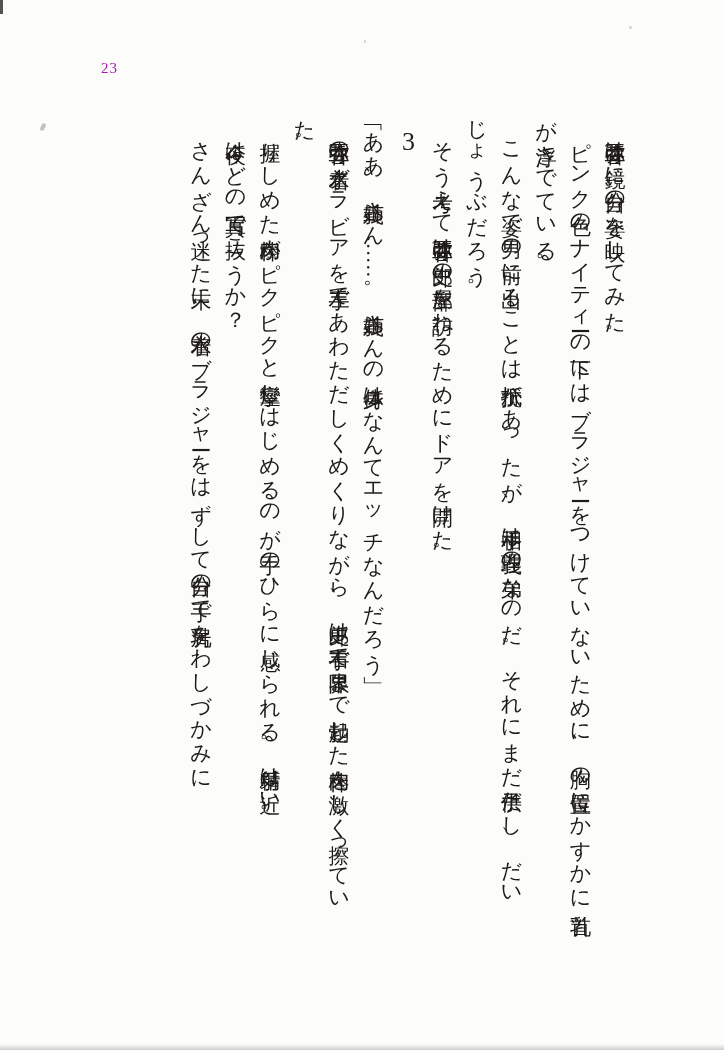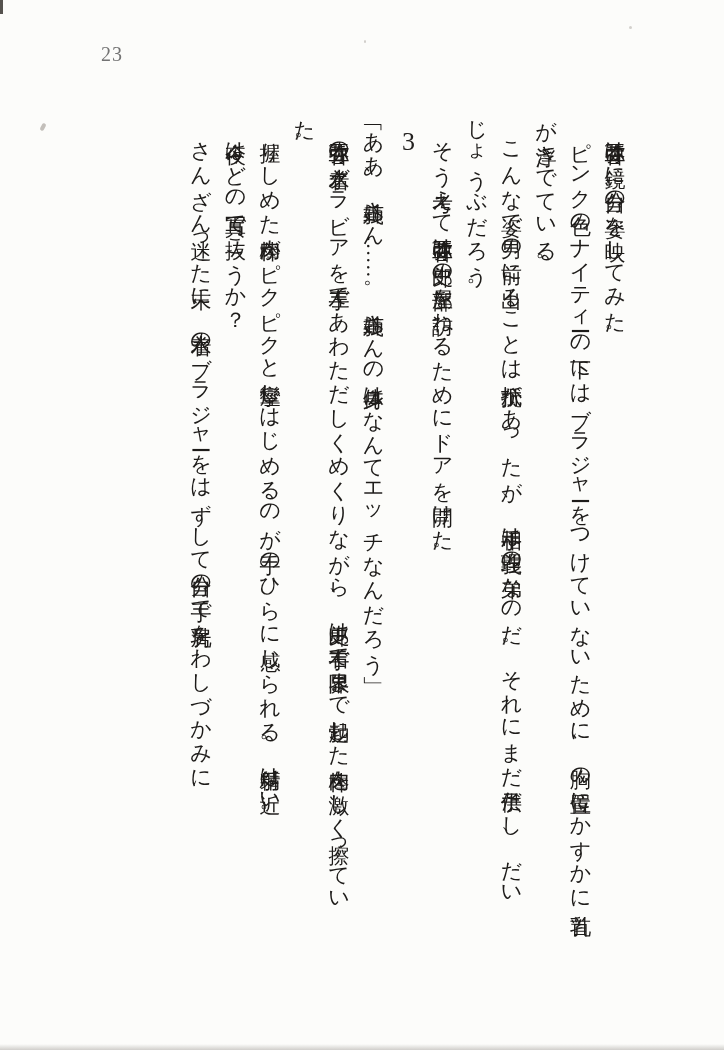--- a/index.html
+++ b/index.html
@@ -10,25 +10,25 @@
   .page {
     position: relative;
     width: 724px;
     height: 1050px;
     background: #fcfcfa;
     overflow: hidden;
     font-family: "Liberation Serif", "DejaVu Serif", serif;
   }
   .page-number {
     position: absolute;
-    top: 43px;
+    top: 60px;
     left: 101px;
-    font-size: 20px;
+    font-size: 15px;
     letter-spacing: 1px;
-    color: #737373;
+    color: #a21caf;
   }
   .text-block {
     position: absolute;
     top: 106px;
     right: 92px;
     height: 812px;
     writing-mode: vertical-rl;
     text-orientation: mixed;
     font-size: 21px;
     line-height: 34.5px;

